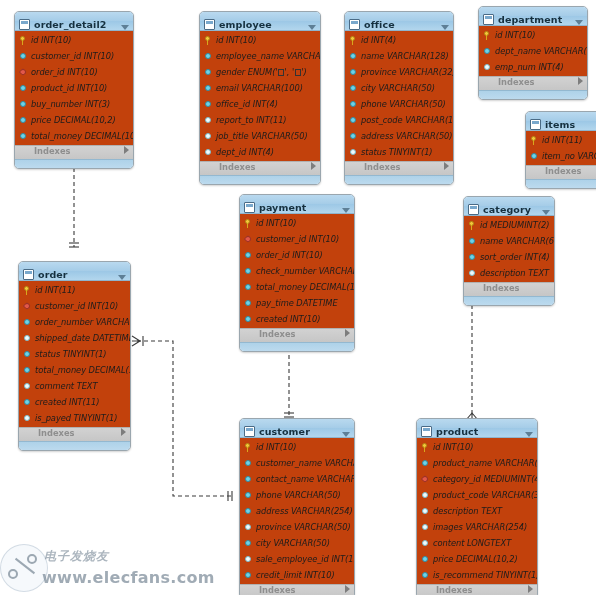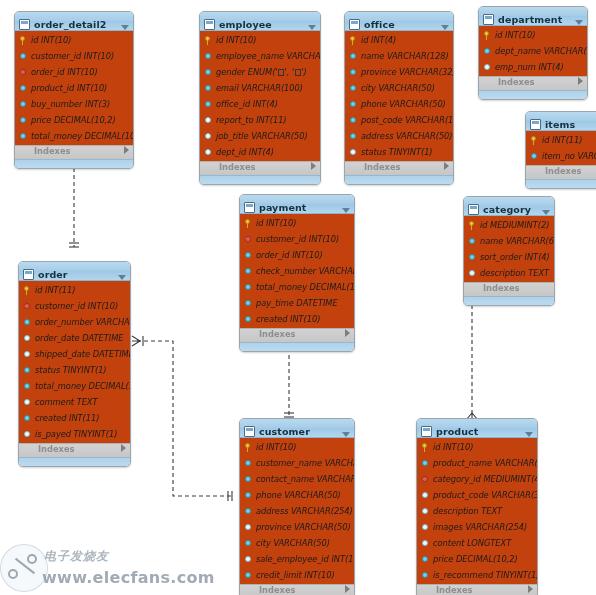--- a/index.html
+++ b/index.html
@@ -564,24 +564,20 @@
           <div class="fld">
             <span class="fld-key k-fk"></span>
             <span class="fld-name">customer_id INT(10)</span>
           </div>
           <div class="fld">
             <span class="fld-key k-nn"></span>
             <span class="fld-name">order_number VARCHAR(16)</span>
           </div>
           <div class="fld">
             <span class="fld-key k-null"></span>
-            <span class="fld-name">order_date DATETIME</span>
-          </div>
-          <div class="fld">
-            <span class="fld-key k-null"></span>
             <span class="fld-name">shipped_date DATETIME</span>
           </div>
           <div class="fld">
             <span class="fld-key k-nn"></span>
             <span class="fld-name">status TINYINT(1)</span>
           </div>
           <div class="fld">
             <span class="fld-key k-nn"></span>
             <span class="fld-name">total_money DECIMAL(10,2)</span>
           </div>

